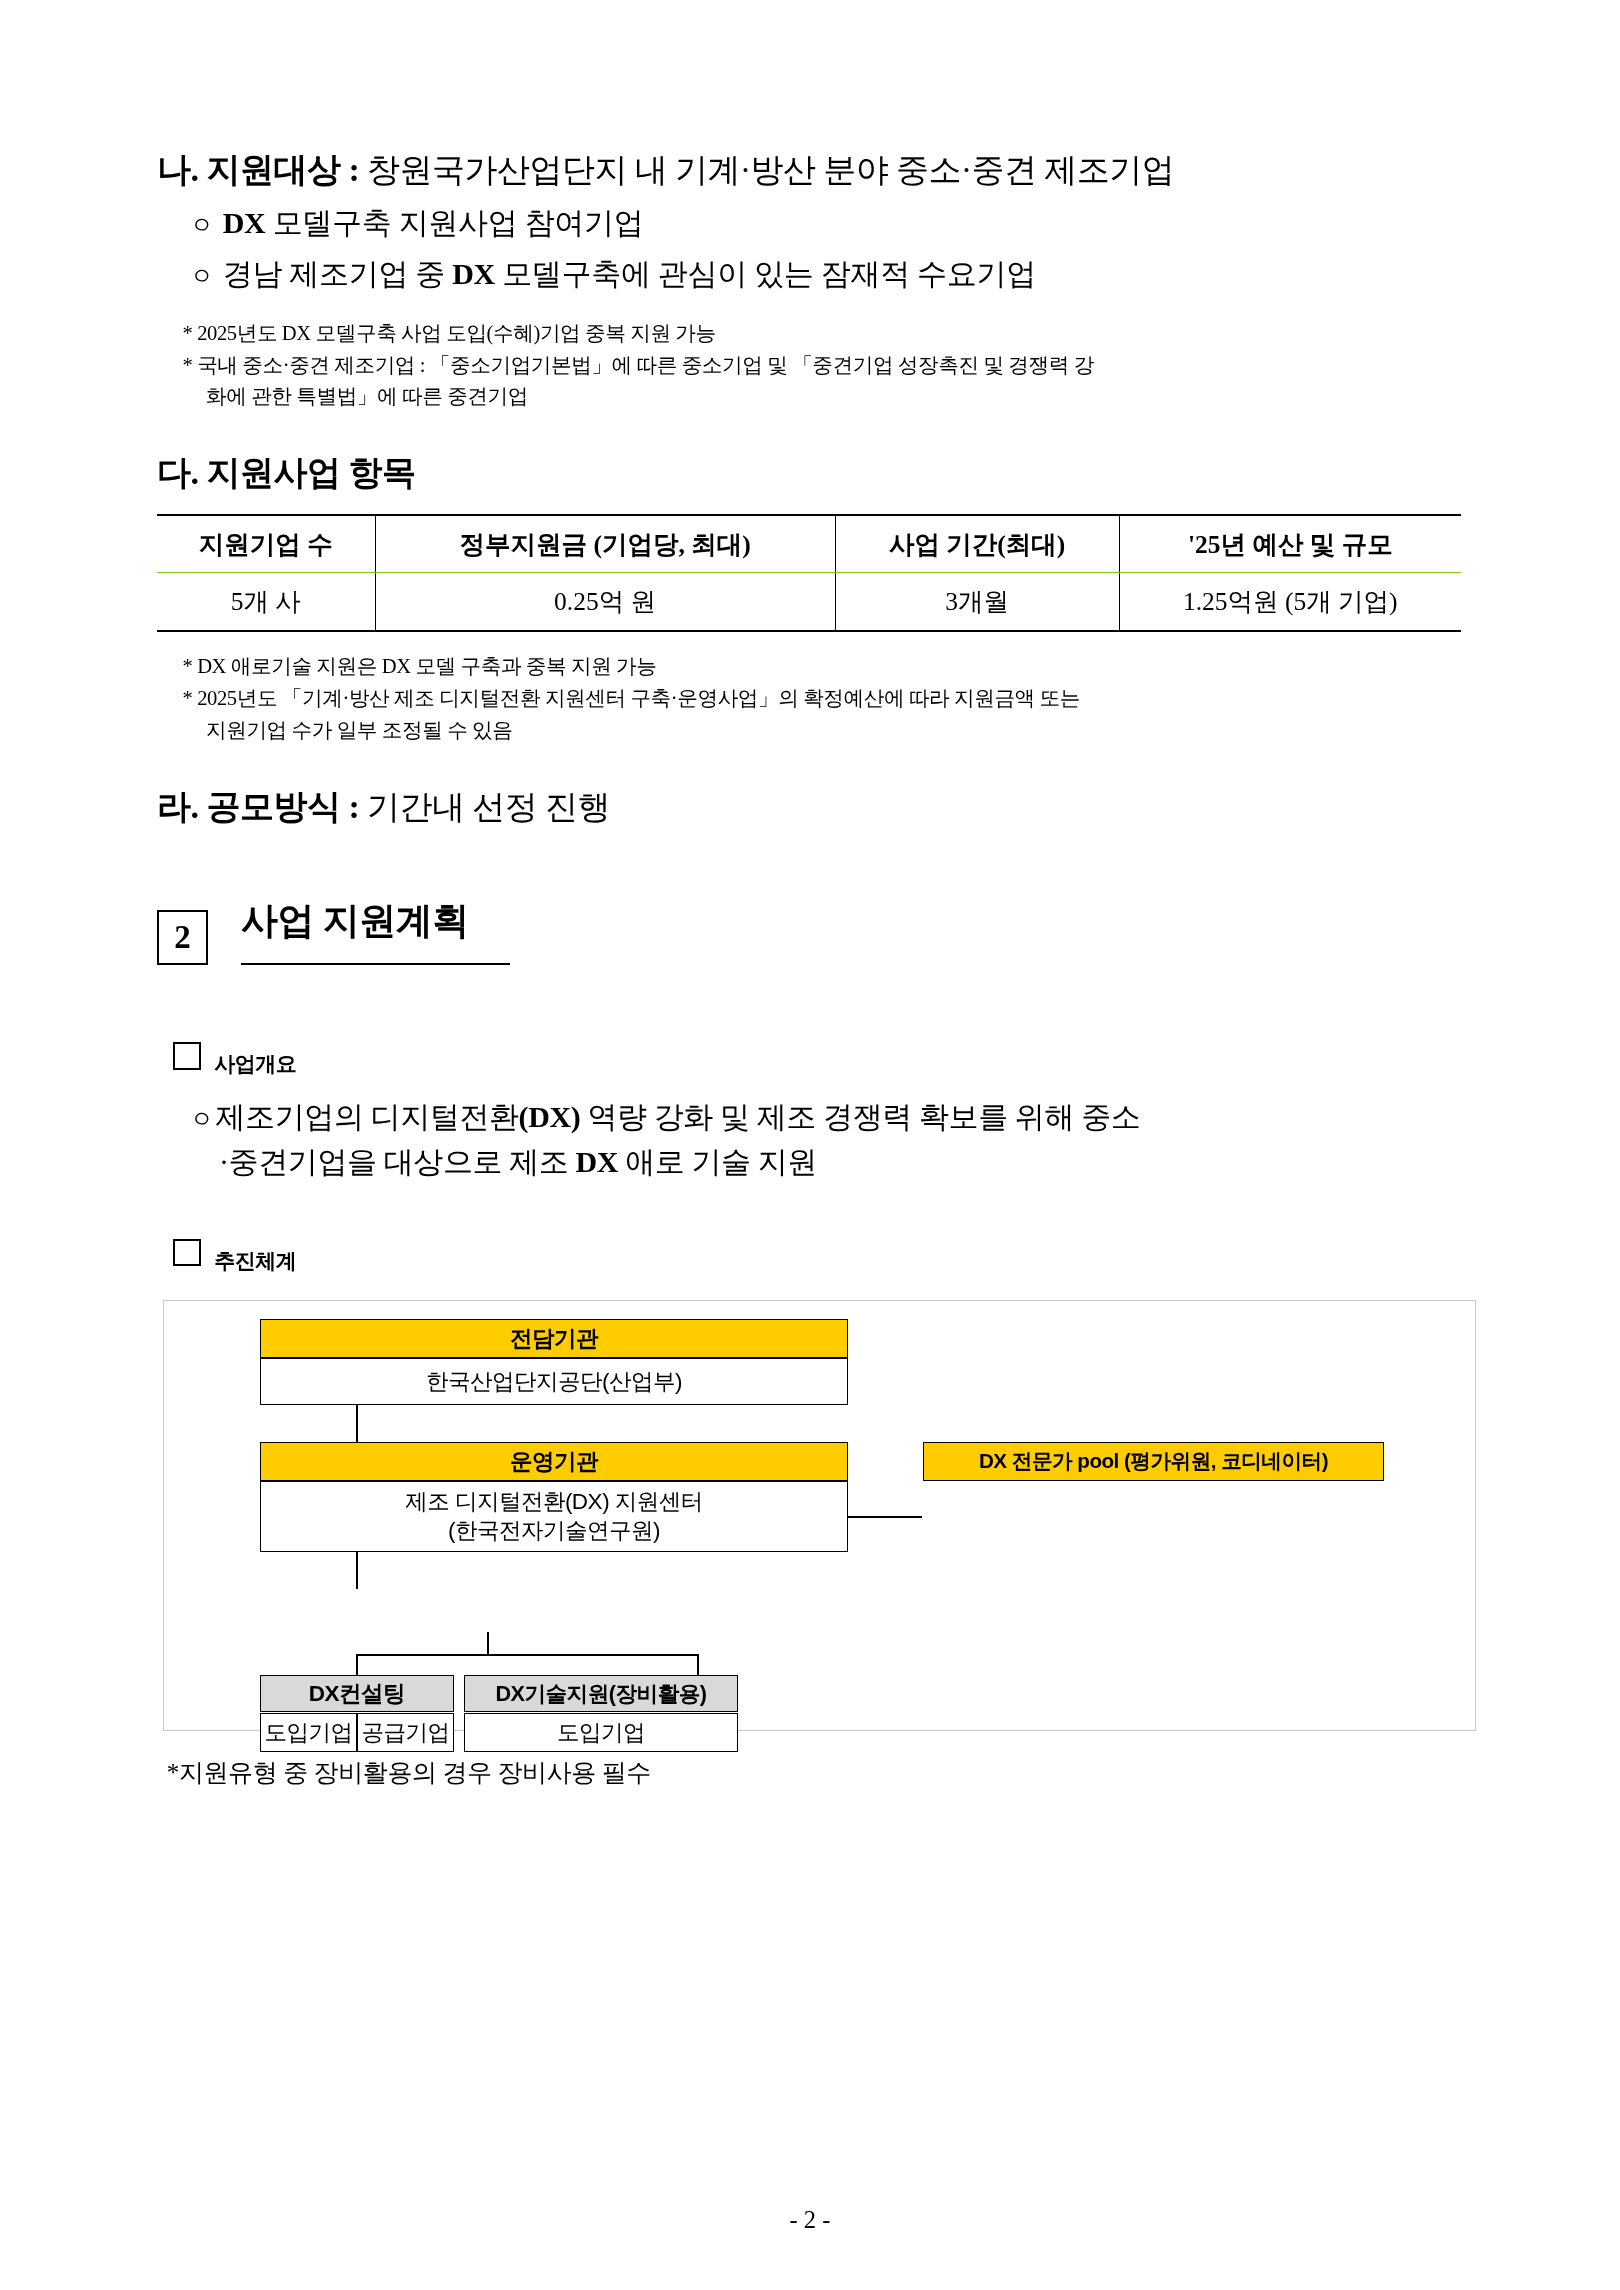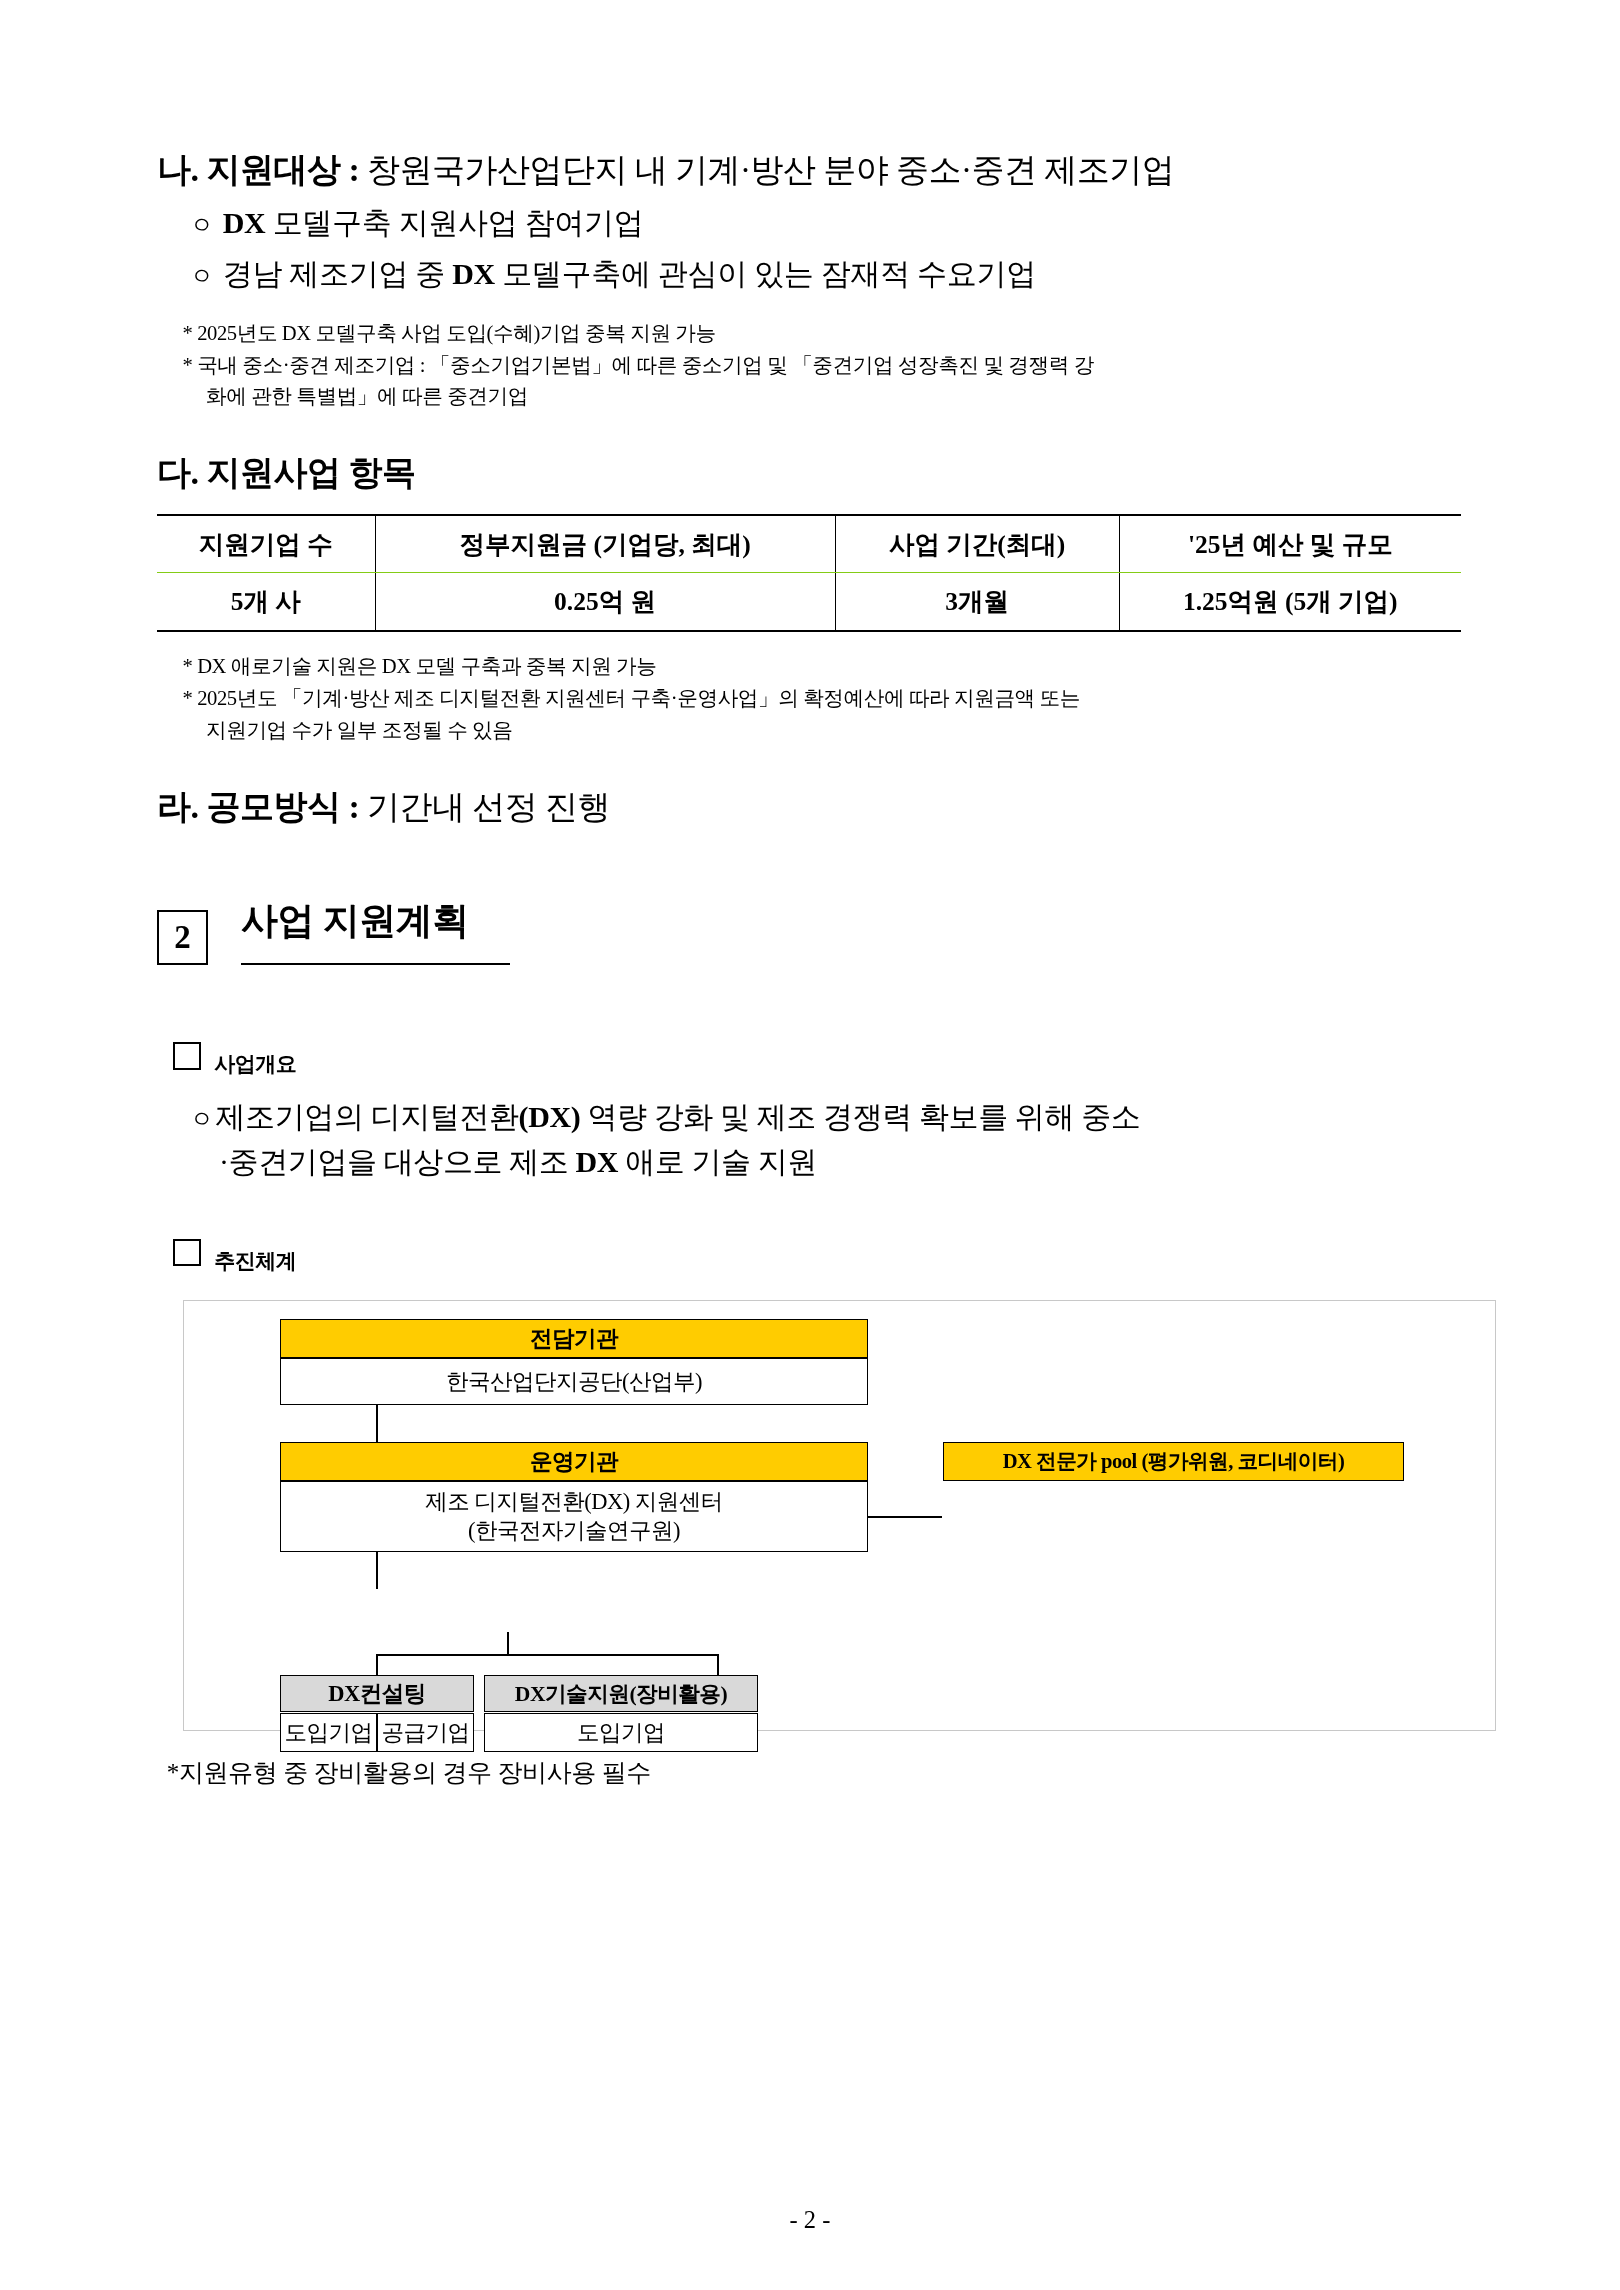--- a/index.html
+++ b/index.html
@@ -66,21 +66,21 @@
     border-collapse: collapse;
     margin-top: 17.6px;
     margin-left: 0;
     font-size: 25.5px;
   }
   table.items th, table.items td {
     border-left: 1px solid #000;
     border-right: 1px solid #000;
     text-align: center;
     padding: 10.8px 3.9px;
-    font-weight: bold;
+    font-weight: normal;
   }
   table.items thead th {
     font-weight: bold;
     border-top: 2.9px solid #000;
     border-bottom: 1px solid #84cc16;
     font-size: 25.5px;
   }
   table.items tbody td {
     border-bottom: 2.9px solid #000;
     font-size: 25.5px;
@@ -142,27 +142,27 @@
     display: inline-block;
     width: 25.5px;
     font-size: 23.5px;
   }
   .para b { font-weight: bold; }
   .para .l2 { display: block; margin-left: 29px; }
 
   
   .diagram-wrap {
     margin-top: 25.5px;
-    margin-left: 26px;
+    margin-left: 6px;
     width: 1313px;
     height: 431px;
     border: 1px solid #c8c8c8;
     position: relative;
     box-sizing: border-box;
-    font-family: Liberation Serif, serif;
+    font-family: Liberation Sans, sans-serif;
   }
   .dbox {
     position: absolute;
     box-sizing: border-box;
     border: 1px solid #000;
     text-align: center;
     font-size: 22.5px;
     display: flex;
     align-items: center;
     justify-content: center;

